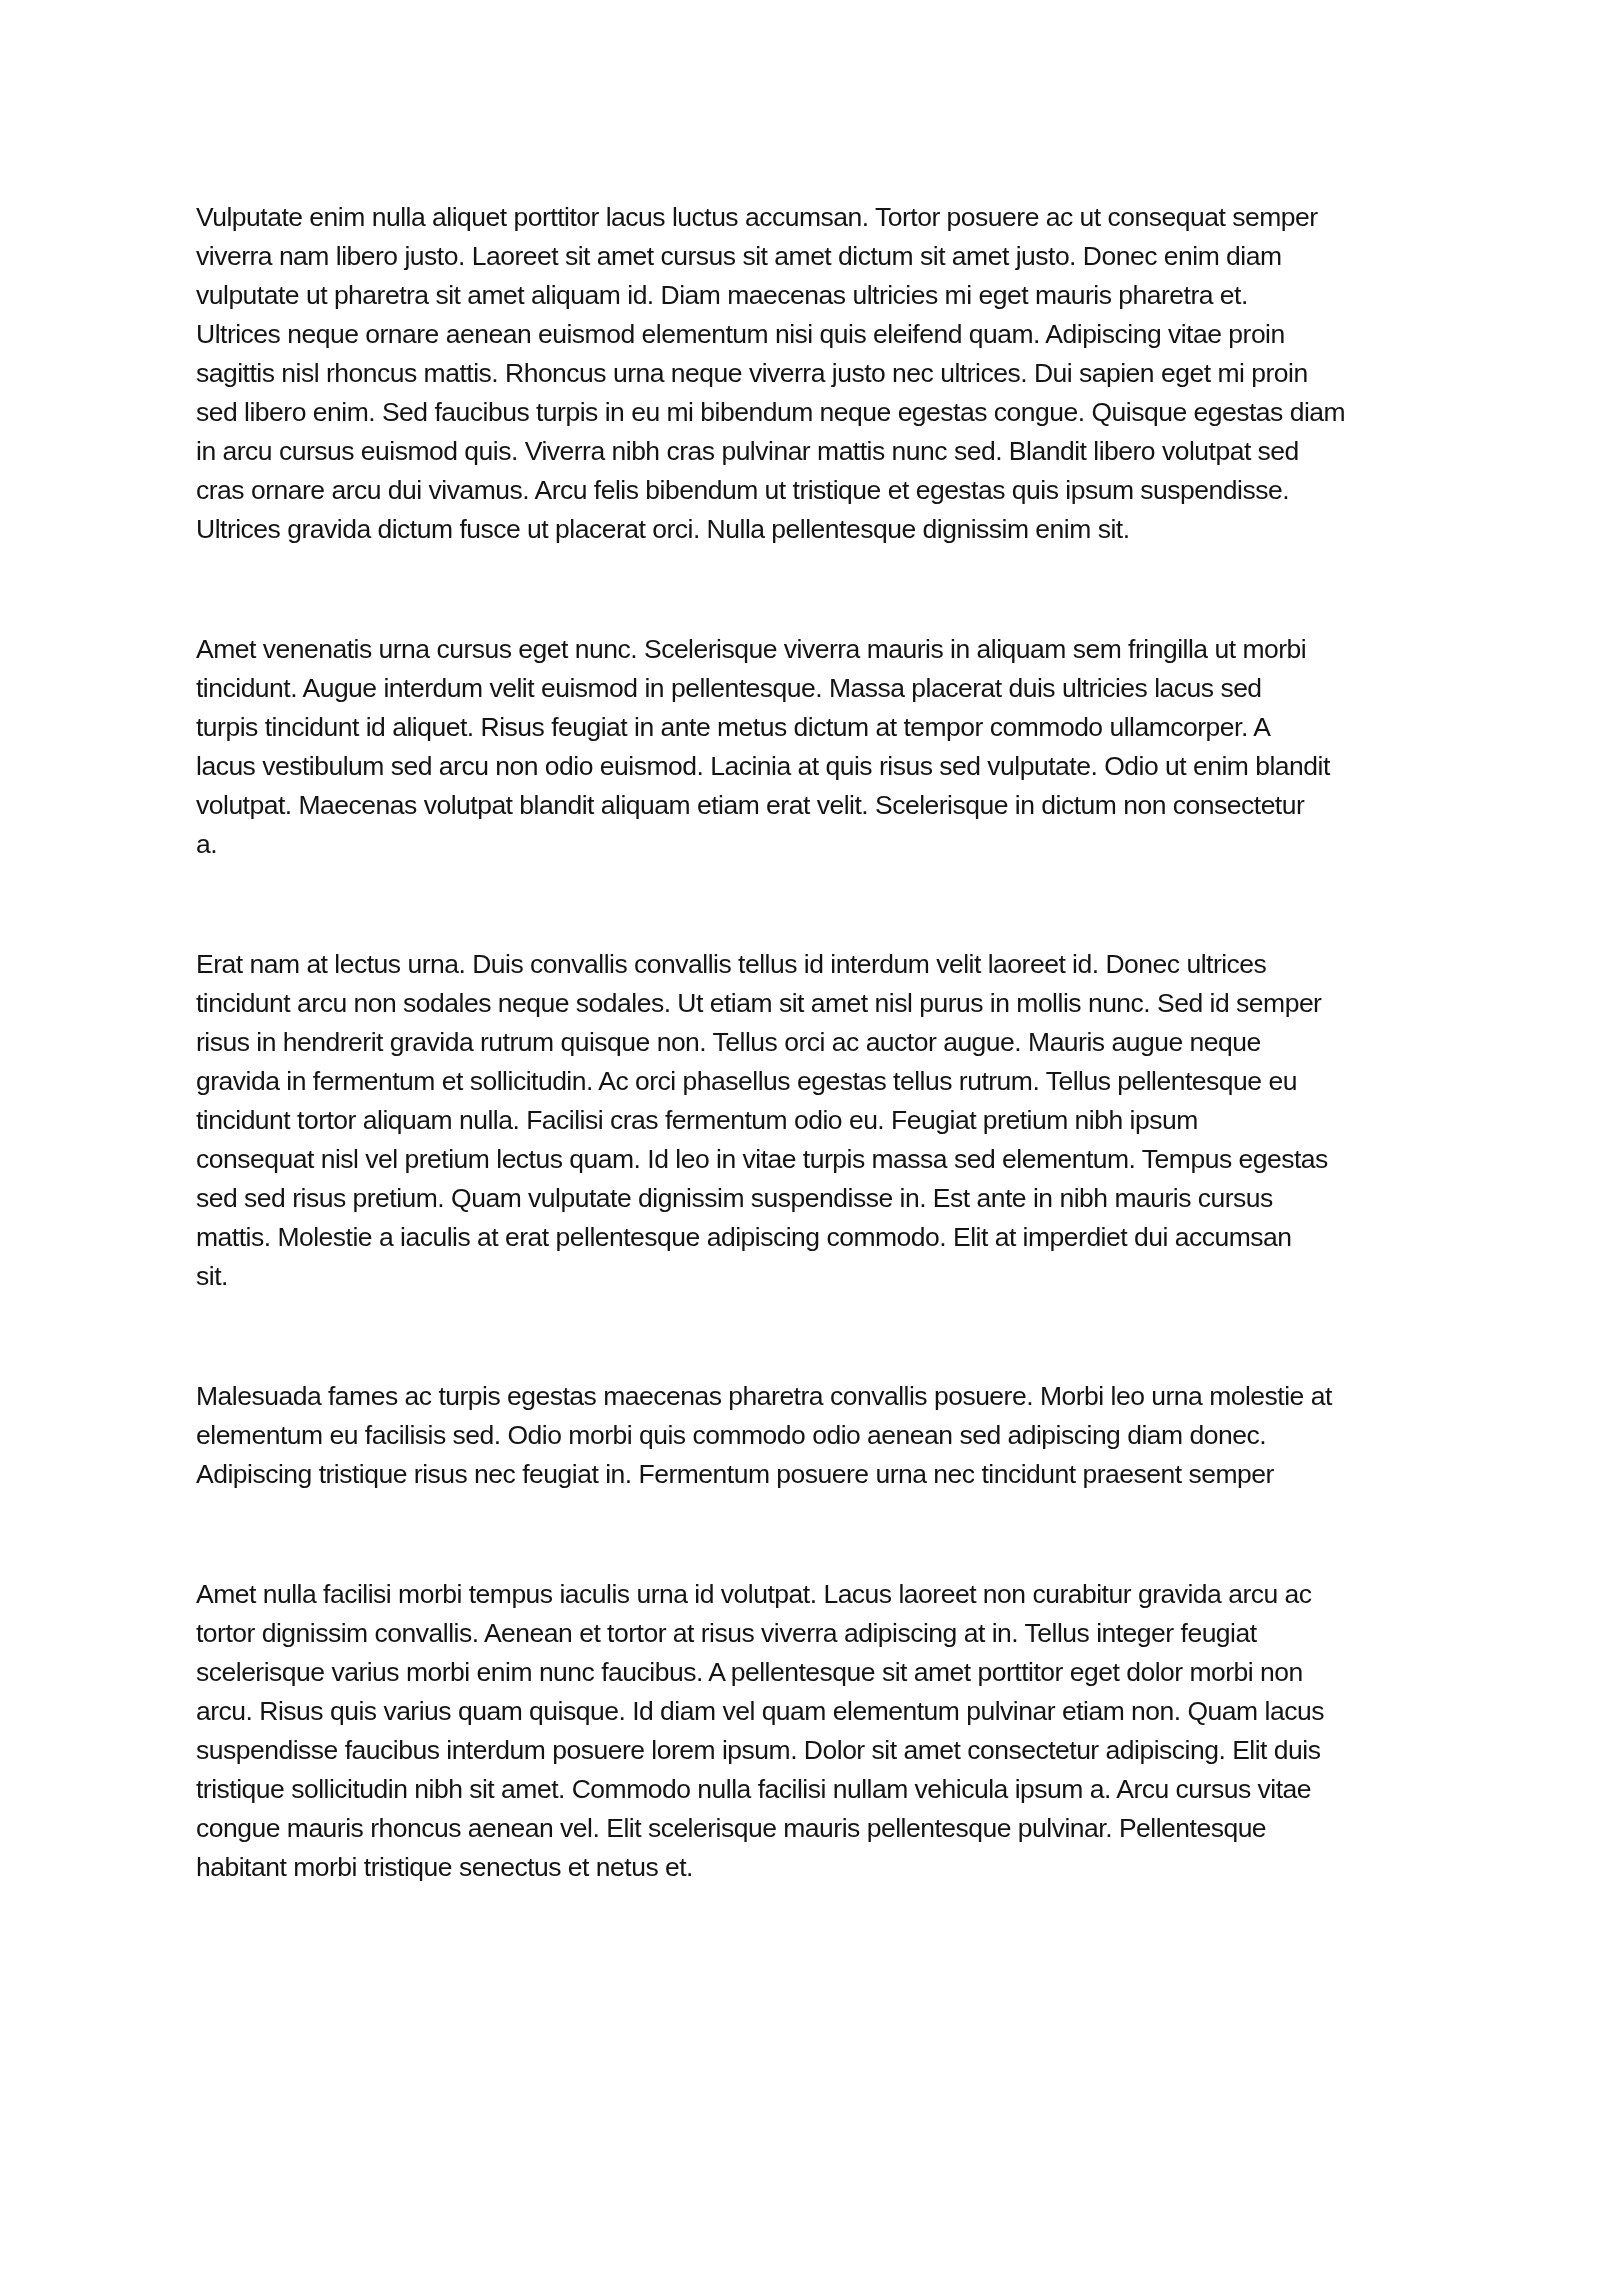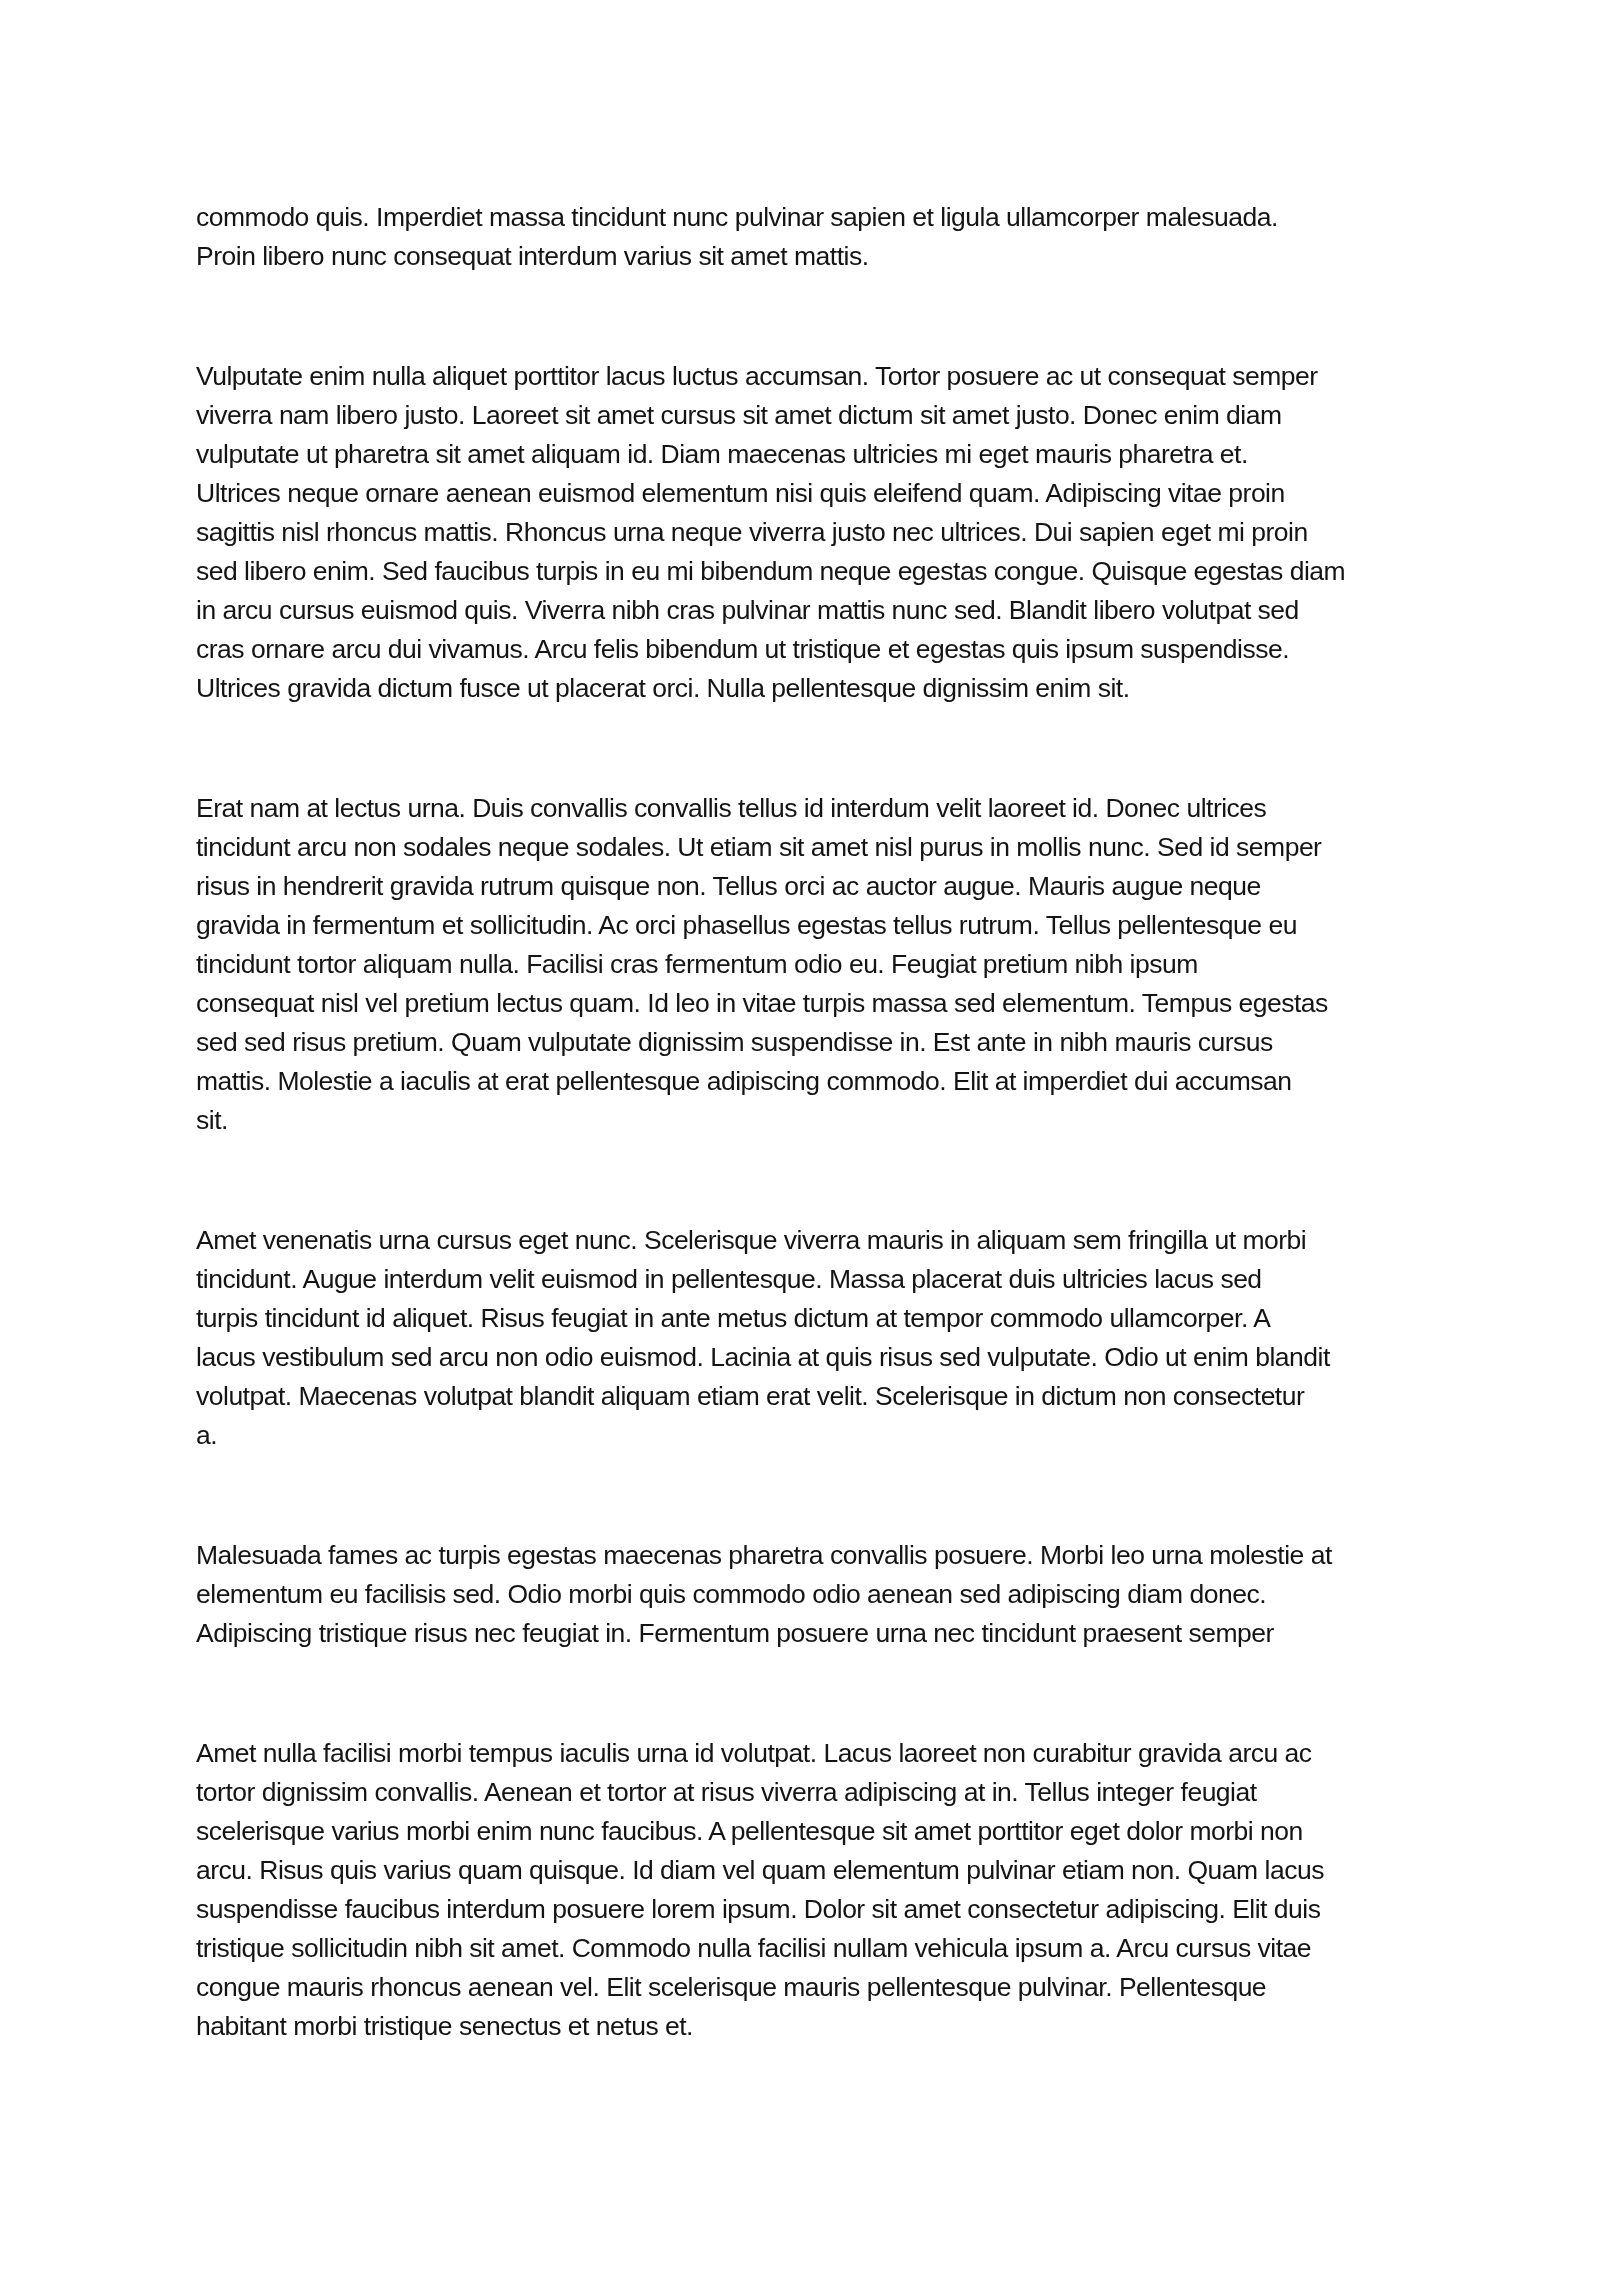--- a/index.html
+++ b/index.html
@@ -24,46 +24,44 @@
     letter-spacing: -0.5px;
     color: #141414;
     white-space: pre; 
     font-kerning: normal;
   }
 </style>
 </head>
 <body>
 
 <div class="page">
-  <p class="doc-paragraph">commodo quis. Imperdiet massa tincidunt nunc pulvinar sapien et ligula ullamcorper malesuada.
-Proin libero nunc consequat interdum varius sit amet mattis.</p>
   <p class="doc-paragraph">Vulputate enim nulla aliquet porttitor lacus luctus accumsan. Tortor posuere ac ut consequat semper
 viverra nam libero justo. Laoreet sit amet cursus sit amet dictum sit amet justo. Donec enim diam
 vulputate ut pharetra sit amet aliquam id. Diam maecenas ultricies mi eget mauris pharetra et.
 Ultrices neque ornare aenean euismod elementum nisi quis eleifend quam. Adipiscing vitae proin
 sagittis nisl rhoncus mattis. Rhoncus urna neque viverra justo nec ultrices. Dui sapien eget mi proin
 sed libero enim. Sed faucibus turpis in eu mi bibendum neque egestas congue. Quisque egestas diam
 in arcu cursus euismod quis. Viverra nibh cras pulvinar mattis nunc sed. Blandit libero volutpat sed
 cras ornare arcu dui vivamus. Arcu felis bibendum ut tristique et egestas quis ipsum suspendisse.
 Ultrices gravida dictum fusce ut placerat orci. Nulla pellentesque dignissim enim sit.</p>
+  <p class="doc-paragraph">Amet venenatis urna cursus eget nunc. Scelerisque viverra mauris in aliquam sem fringilla ut morbi
+tincidunt. Augue interdum velit euismod in pellentesque. Massa placerat duis ultricies lacus sed
+turpis tincidunt id aliquet. Risus feugiat in ante metus dictum at tempor commodo ullamcorper. A
+lacus vestibulum sed arcu non odio euismod. Lacinia at quis risus sed vulputate. Odio ut enim blandit
+volutpat. Maecenas volutpat blandit aliquam etiam erat velit. Scelerisque in dictum non consectetur
+a.</p>
   <p class="doc-paragraph">Erat nam at lectus urna. Duis convallis convallis tellus id interdum velit laoreet id. Donec ultrices
 tincidunt arcu non sodales neque sodales. Ut etiam sit amet nisl purus in mollis nunc. Sed id semper
 risus in hendrerit gravida rutrum quisque non. Tellus orci ac auctor augue. Mauris augue neque
 gravida in fermentum et sollicitudin. Ac orci phasellus egestas tellus rutrum. Tellus pellentesque eu
 tincidunt tortor aliquam nulla. Facilisi cras fermentum odio eu. Feugiat pretium nibh ipsum
 consequat nisl vel pretium lectus quam. Id leo in vitae turpis massa sed elementum. Tempus egestas
 sed sed risus pretium. Quam vulputate dignissim suspendisse in. Est ante in nibh mauris cursus
 mattis. Molestie a iaculis at erat pellentesque adipiscing commodo. Elit at imperdiet dui accumsan
 sit.</p>
-  <p class="doc-paragraph">Amet venenatis urna cursus eget nunc. Scelerisque viverra mauris in aliquam sem fringilla ut morbi
-tincidunt. Augue interdum velit euismod in pellentesque. Massa placerat duis ultricies lacus sed
-turpis tincidunt id aliquet. Risus feugiat in ante metus dictum at tempor commodo ullamcorper. A
-lacus vestibulum sed arcu non odio euismod. Lacinia at quis risus sed vulputate. Odio ut enim blandit
-volutpat. Maecenas volutpat blandit aliquam etiam erat velit. Scelerisque in dictum non consectetur
-a.</p>
   <p class="doc-paragraph">Malesuada fames ac turpis egestas maecenas pharetra convallis posuere. Morbi leo urna molestie at
 elementum eu facilisis sed. Odio morbi quis commodo odio aenean sed adipiscing diam donec.
 Adipiscing tristique risus nec feugiat in. Fermentum posuere urna nec tincidunt praesent semper</p>
   <p class="doc-paragraph">Amet nulla facilisi morbi tempus iaculis urna id volutpat. Lacus laoreet non curabitur gravida arcu ac
 tortor dignissim convallis. Aenean et tortor at risus viverra adipiscing at in. Tellus integer feugiat
 scelerisque varius morbi enim nunc faucibus. A pellentesque sit amet porttitor eget dolor morbi non
 arcu. Risus quis varius quam quisque. Id diam vel quam elementum pulvinar etiam non. Quam lacus
 suspendisse faucibus interdum posuere lorem ipsum. Dolor sit amet consectetur adipiscing. Elit duis
 tristique sollicitudin nibh sit amet. Commodo nulla facilisi nullam vehicula ipsum a. Arcu cursus vitae
 congue mauris rhoncus aenean vel. Elit scelerisque mauris pellentesque pulvinar. Pellentesque

